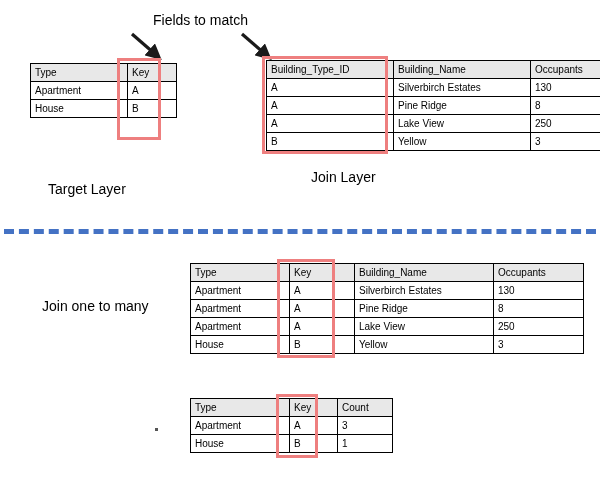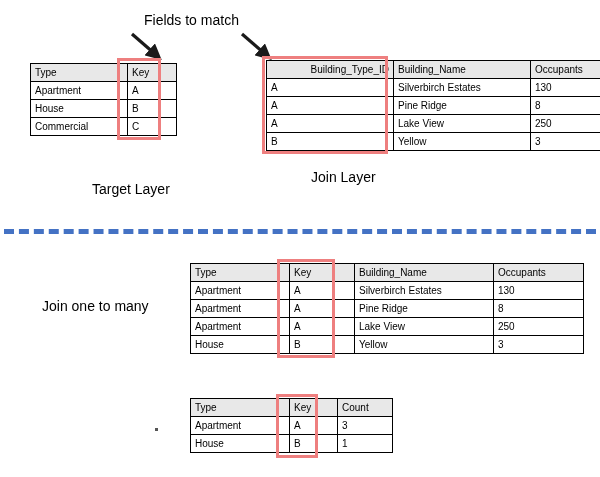--- a/index.html
+++ b/index.html
@@ -92,21 +92,21 @@
     width: 3px;
     height: 3px;
     background: #555555;
   }
 </style>
 </head>
 <body>
 
 <div class="canvas">
 
-  <div class="lbl lbl-big" style="left:144px; top:12px;">Fields to match</div>
+  <div class="lbl lbl-big" style="left:153px; top:12px;">Fields to match</div>
 
   <svg class="arrow-svg" style="left:130px; top:32px;" width="50" height="32">
     <defs>
       <marker id="ah1" markerWidth="5" markerHeight="5" refX="2.2" refY="2.5" orient="auto" markerUnits="strokeWidth">
         <path d="M0,0 L5,2.5 L0,5 z" fill="#1a1a1a"></path>
       </marker>
     </defs>
     <line x1="2" y1="2" x2="25" y2="22" stroke="#1a1a1a" stroke-width="3.2" marker-end="url(#ah1)"></line>
   </svg>
 
@@ -128,34 +128,30 @@
     </thead>
     <tbody>
       <tr>
         <td>Apartment</td>
         <td>A</td>
       </tr>
       <tr>
         <td>House</td>
         <td>B</td>
       </tr>
-      <tr>
-        <td>Commercial</td>
-        <td>C</td>
-      </tr>
     </tbody>
   </table>
   <div class="hl" style="left:117px; top:58px; width:44px; height:82px;"></div>
 
-  <div class="lbl lbl-big" style="left:48px; top:181px;margin-left:44px;">Target Layer</div>
+  <div class="lbl lbl-big" style="left:48px; top:181px;">Target Layer</div>
 
   <table class="tbl" style="left:266px; top:60px; width:322px;">
     <thead>
       <tr>
-        <th style="width:118px;text-align:right;">Building_Type_ID</th>
+        <th style="width:118px;">Building_Type_ID</th>
         <th style="width:128px;">Building_Name</th>
         <th style="width:76px;">Occupants</th>
       </tr>
     </thead>
     <tbody>
       <tr>
         <td>A</td>
         <td>Silverbirch Estates</td>
         <td>130</td>
       </tr>

